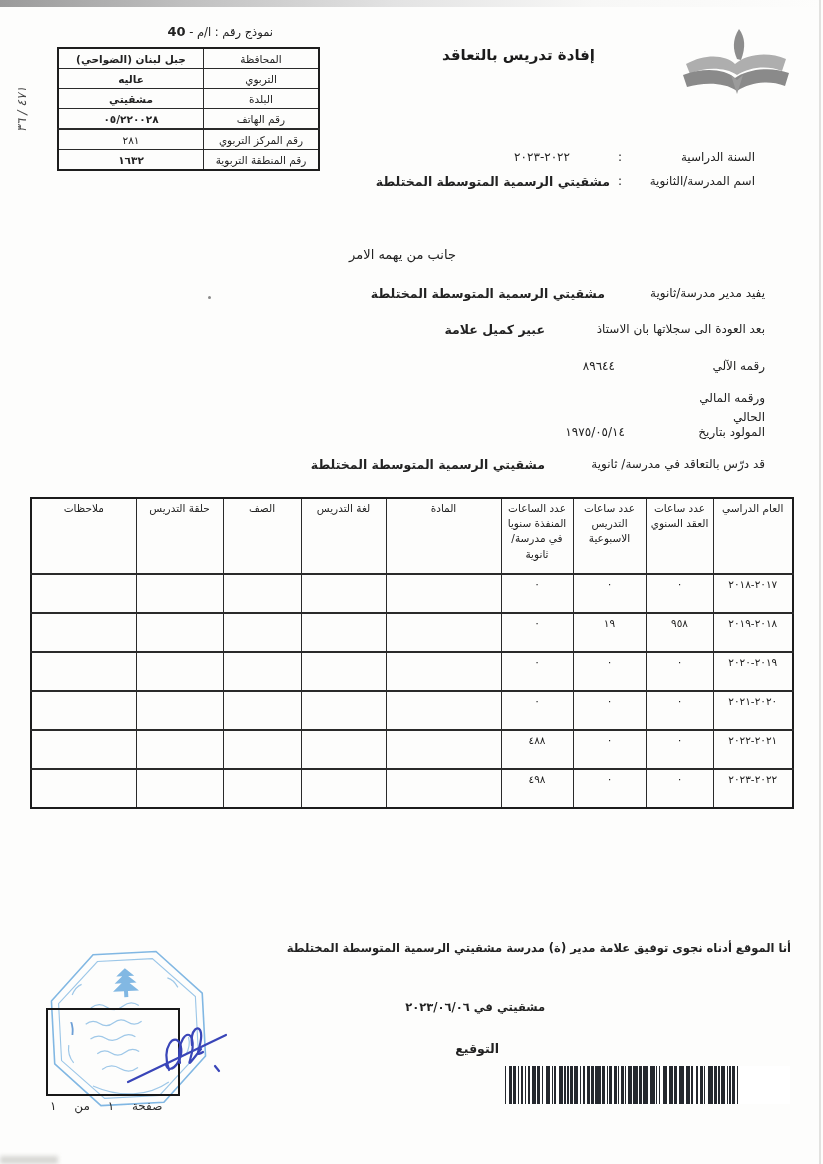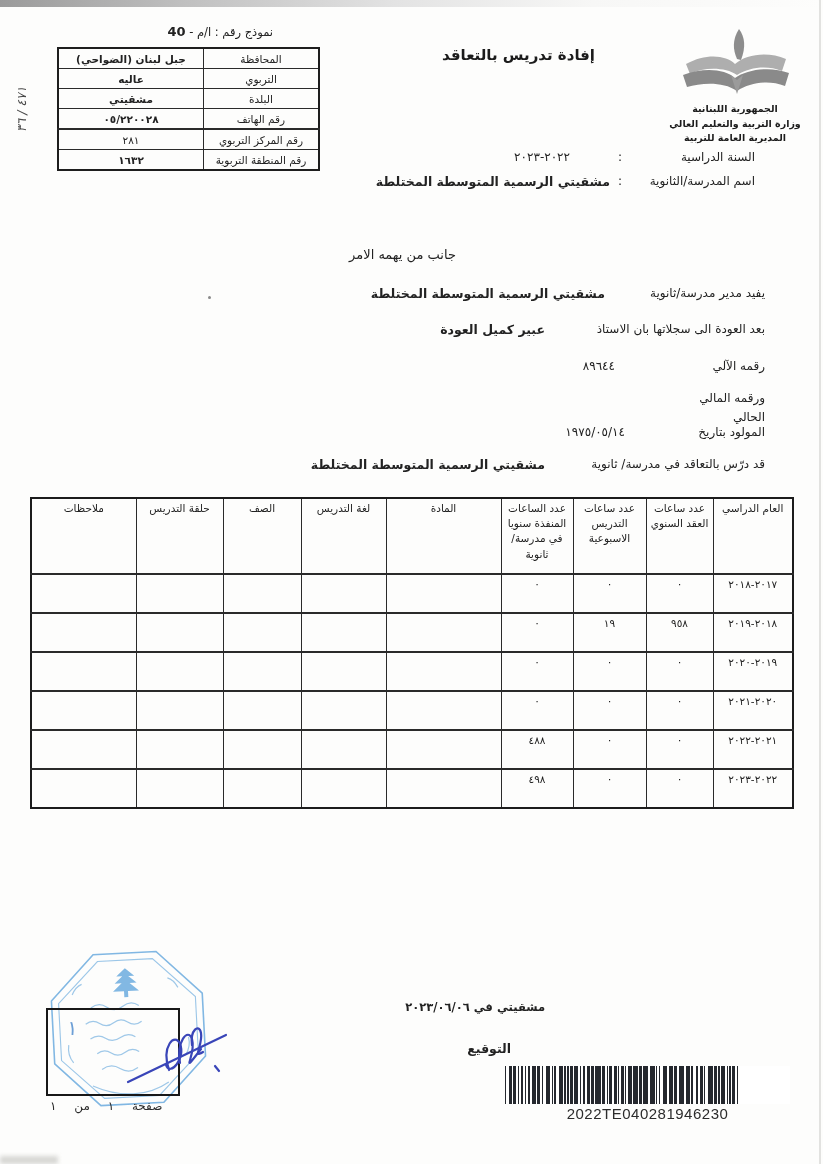--- a/index.html
+++ b/index.html
@@ -68,21 +68,21 @@
      font-size:10.5px;font-weight:normal;padding:2px 1px;line-height:1.45;height:70px;}
   .hours-table td{border:1.3px solid #2a2a2a;border-top-width:2px;vertical-align:top;text-align:center;
      font-size:10.5px;padding-top:3px;height:33px;}
   .hours-table col.c0{width:80px;} .hours-table col.c1{width:67px;} .hours-table col.c2{width:73px;}
   .hours-table col.c3{width:72px;} .hours-table col.c4{width:115px;} .hours-table col.c5{width:85px;}
   .hours-table col.c6{width:78px;} .hours-table col.c7{width:87px;} .hours-table col.c8{width:105px;}
 
   
   .undersigned{position:absolute;top:941px;right:32px;font-size:11.5px;font-weight:bold;white-space:nowrap;}
   .place-date{position:absolute;top:1000px;right:278px;font-size:11.5px;font-weight:bold;white-space:nowrap;}
-  .signature-label{position:absolute;top:1041px;right:312px;font-size:12.5px;font-weight:bold;}
+  .signature-label{position:absolute;top:1041px;right:324px;font-size:12.5px;font-weight:bold;}
 
   .stamp-svg{position:absolute;left:40px;top:944px;transform:rotate(-3deg);}
   .stamp-box{position:absolute;left:46px;top:1008px;width:130px;height:84px;border:2px solid #181818;}
   .stamp-mark{position:absolute;left:67px;top:1016px;font-size:20px;color:#6d9fd6;transform:rotate(5deg);}
   .signature-svg{position:absolute;left:122px;top:1014px;}
   .page-label{position:absolute;left:50px;top:1099px;font-size:12px;word-spacing:14px;color:#2b2b2b;}
 
   
   .barcode{position:absolute;left:505px;top:1066px;width:285px;text-align:center;direction:ltr;}
   .barcode-bars{display:flex;align-items:stretch;height:38px;width:285px;overflow:hidden;background:#fff;}
@@ -136,25 +136,20 @@
 
   <div class="side-note">٤٧١ / ٣٦</div>
 
   <div class="logo-block">
     <svg class="logo-book" width="118" height="72" viewBox="0 0 118 72">
       <path d="M63 1 C56 12 57 22 61 31 L65 32 C70 19 69 9 63 1 Z" fill="#8d8d8d"></path>
       <path d="M10 36 C30 25 50 27 59 36 C70 26 92 23 110 31 L106 43 C91 37 74 39 61 47 C49 39 28 39 14 46 Z" fill="#aeaeae"></path>
       <path d="M7 47 C28 39 49 41 59 50 C71 41 95 38 113 45 L109 58 C93 52 75 54 61 63 C47 53 25 55 11 59 Z" fill="#8a8a8a"></path>
       <path d="M55 47 L61 52 L67 47 L61 66 Z" fill="#9b9b9b"></path>
     </svg>
-    <div class="ministry-lines">
-      <div>الجمهورية اللبنانية</div>
-      <div>وزارة التربية والتعليم العالي</div>
-      <div>المديرية العامة للتربية</div>
-    </div>
   </div>
 
   <div class="doc-title">إفادة تدريس بالتعاقد</div>
 
   <div class="meta-rows">
       <div class="meta-row">
         <span class="m-label">السنة الدراسية</span>
         <span class="m-sep">:</span>
         <span class="m-value">٢٠٢٢-٢٠٢٣</span>
       </div>
@@ -167,21 +162,21 @@
 
   <div class="salutation">جانب من يهمه الامر</div>
 
   <div class="cert-lines">
       <div class="cert-line">
         <span class="cert-label">يفيد مدير مدرسة/ثانوية</span>
         <span class="cert-value b">مشقيتي الرسمية المتوسطة المختلطة</span>
       </div>
       <div class="cert-line">
         <span class="cert-label">بعد العودة الى سجلاتها بان الاستاذ</span>
-        <span class="cert-value b">عبير كميل العودة</span>
+        <span class="cert-value b">عبير كميل علامة</span>
       </div>
       <div class="cert-line">
         <span class="cert-label">رقمه الآلي</span>
         <span class="cert-value">٨٩٦٤٤</span>
       </div>
       <div class="cert-line">
         <span class="cert-label">ورقمه المالي الحالي</span>
       </div>
       <div class="cert-line">
         <span class="cert-label">المولود بتاريخ</span>
@@ -281,20 +276,21 @@
           <td>٤٩٨</td>
           <td></td>
           <td></td>
           <td></td>
           <td></td>
           <td></td>
         </tr>
       </tbody>
   </table>
 
+  <div class="undersigned">أنا الموقع أدناه نجوى توفيق علامة مدير (ة) مدرسة مشقيتي الرسمية المتوسطة المختلطة</div>
   <div class="place-date">مشقيتي في ٢٠٢٣/٠٦/٠٦</div>
   <div class="signature-label">التوقيع</div>
 
   <svg class="stamp-svg" width="178" height="170" viewBox="0 0 178 170">
     <g stroke="#74b0e0" fill="none" stroke-width="1.6" opacity="0.9">
       <polygon points="164,116 120,160 57,160 13,116 13,53 57,9 120,9 164,53"></polygon>
       <polygon points="157,113 116,153 61,153 20,113 20,56 61,16 116,16 157,56" stroke-width="1.1" opacity="0.8"></polygon>
     </g>
     <g fill="#74b0e0" opacity="0.9">
       <path d="M88 24 l9 8 h-6 l8 7 h-7 l9 8 h-11 v6 h-4 v-6 h-11 l9 -8 h-7 l8 -7 h-6 z"></path>
@@ -430,16 +426,15 @@
         <div class="gap" style="width: 1.42px;"></div>
         <div class="bar" style="width: 1.42px;"></div>
         <div class="gap" style="width: 1.42px;"></div>
         <div class="bar" style="width: 1.42px;"></div>
         <div class="gap" style="width: 1.42px;"></div>
         <div class="bar" style="width: 2.84px;"></div>
         <div class="gap" style="width: 1.42px;"></div>
         <div class="bar" style="width: 1.42px;"></div>
         <div class="gap" style="width: 1.42px;"></div>
       </div>
-    <div class="barcode-text">2022TE040281946230</div>
   </div>
 
 </div>
 
 </body></html>

